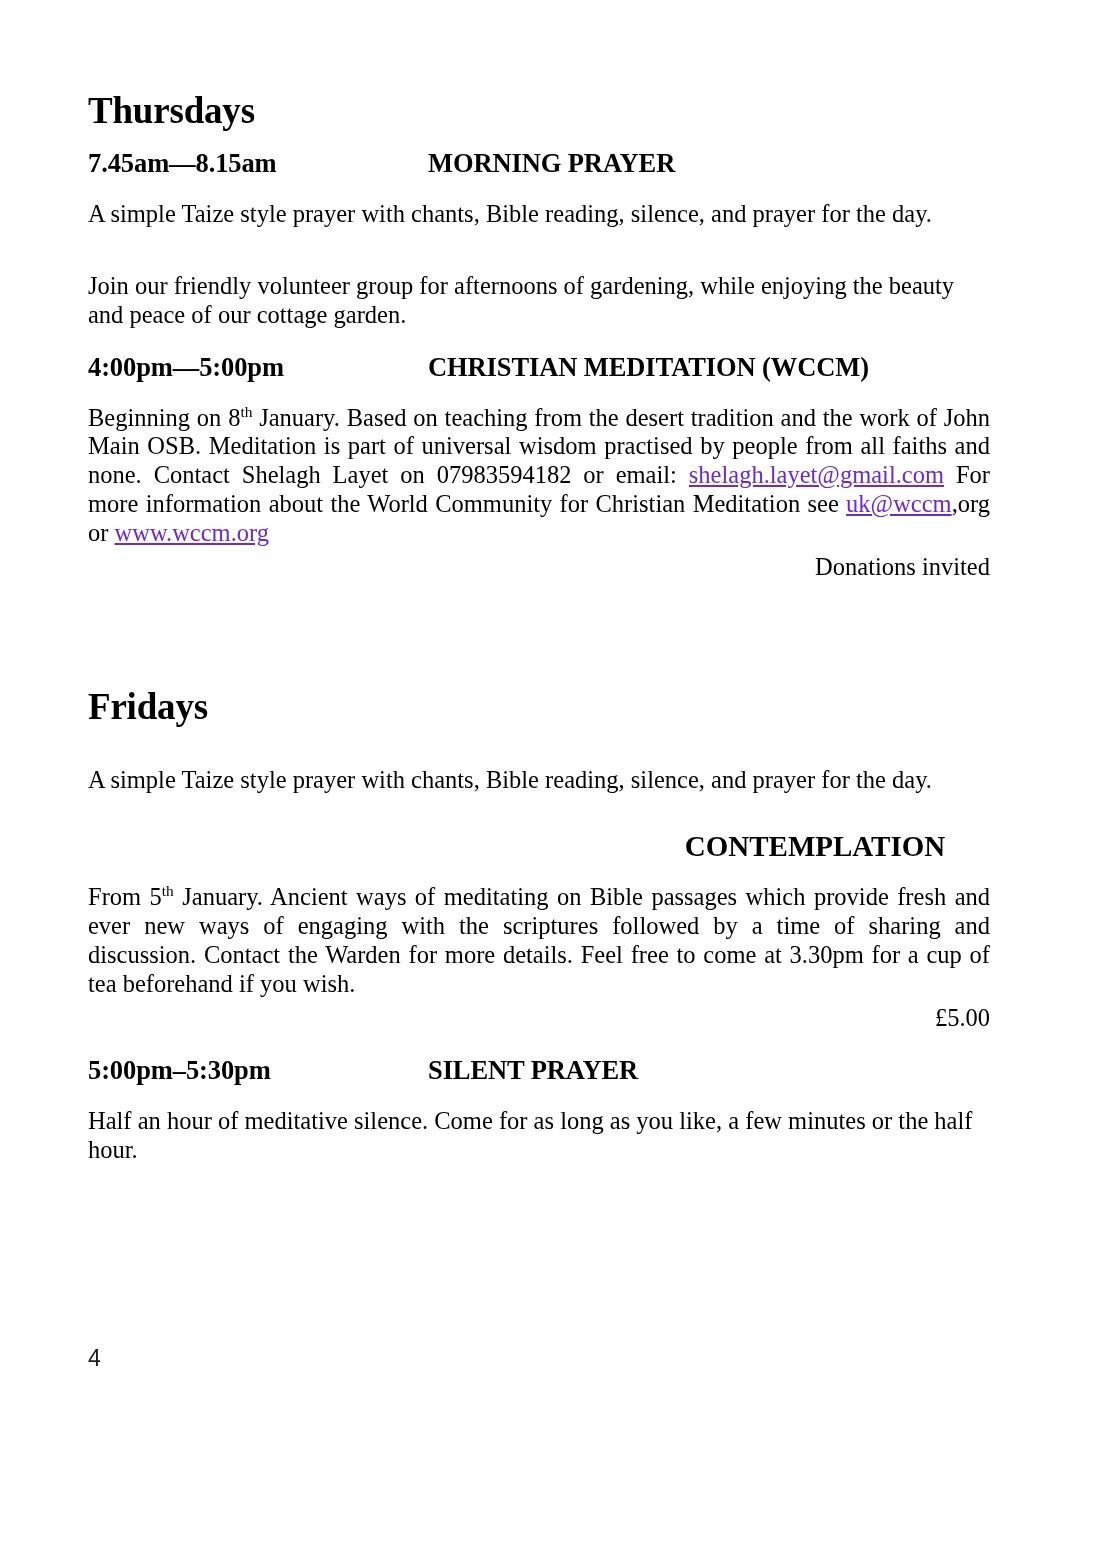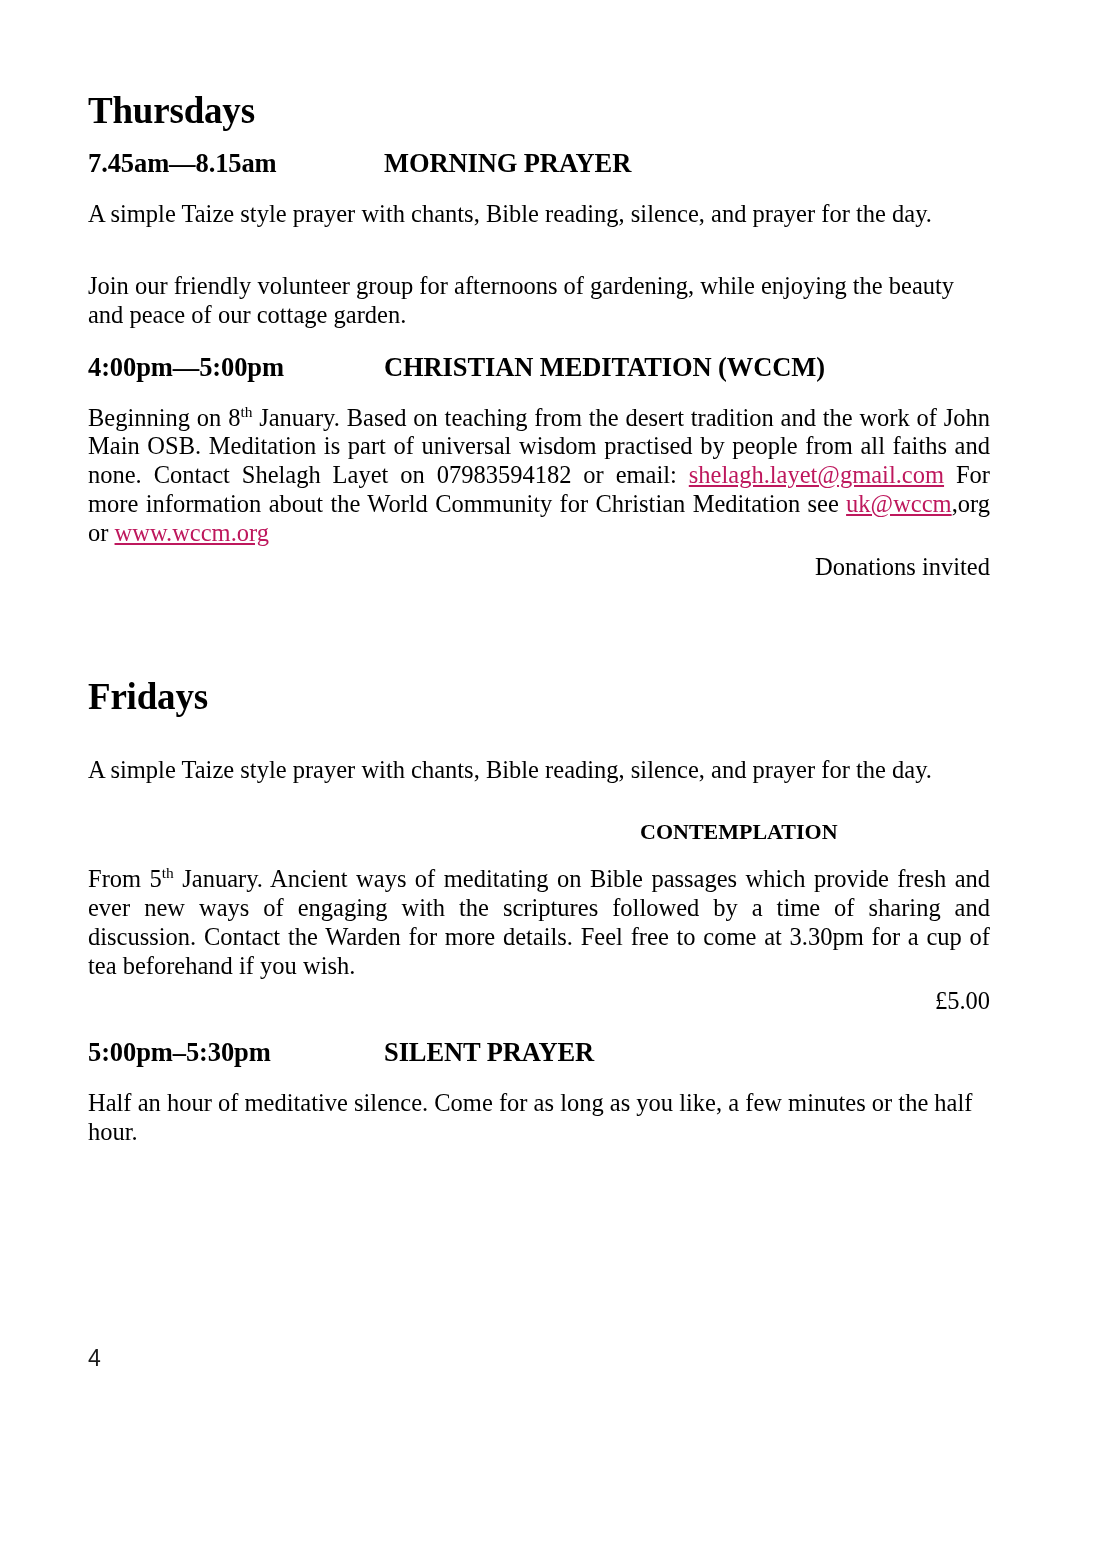--- a/index.html
+++ b/index.html
@@ -24,45 +24,46 @@
   }
 
   
   .day-heading {
     font-weight: bold;
     font-size: 37px;
     line-height: 1.05;
     letter-spacing: -0.2px;
   }
   #thursday-heading { margin-top: 92px; }
-  #friday-heading   { margin-top: 4px; font-family: Liberation Serif, serif; }
+  #friday-heading   { margin-top: 14px; font-family: Liberation Serif, serif; }
 
   
   .event-heading {
     font-weight: bold;
     font-size: 26.5px;
     line-height: 1.12;
     white-space: nowrap;
     letter-spacing: -0.1px;
   }
   .event-time {
     display: inline-block;
     width: 296px;
     vertical-align: baseline;
   }
   .event-title {
     display: inline-block;
     vertical-align: baseline;
+    margin-left: 44px;
   }
   .event-title-2 {
     display: block;
-    text-align: left;
+    text-align: center;
     padding-left: 552px;
     font-weight: bold;
-    font-size: 22px;
+    font-size: 29px;
     line-height: 1.12;
     white-space: nowrap;
   }
 
   
   .body-para {
     font-size: 24.5px;
     line-height: 1.175;
     text-align: left;
   }
@@ -70,21 +71,21 @@
     text-align: justify;
     text-align-last: left;
   }
   .right-note {
     font-size: 24.5px;
     font-weight: normal;
     text-align: right;
     line-height: 1.175;
   }
   a.doc-link {
-    color: #be185d;
+    color: #6d28d9;
   }
   sup.ord {
     font-size: 0.63em;
     vertical-align: super;
     line-height: 0;
   }
 
   
   .sp-after-dayhead { height: 18px; }
   .sp-head-to-body  { height: 21px; }

